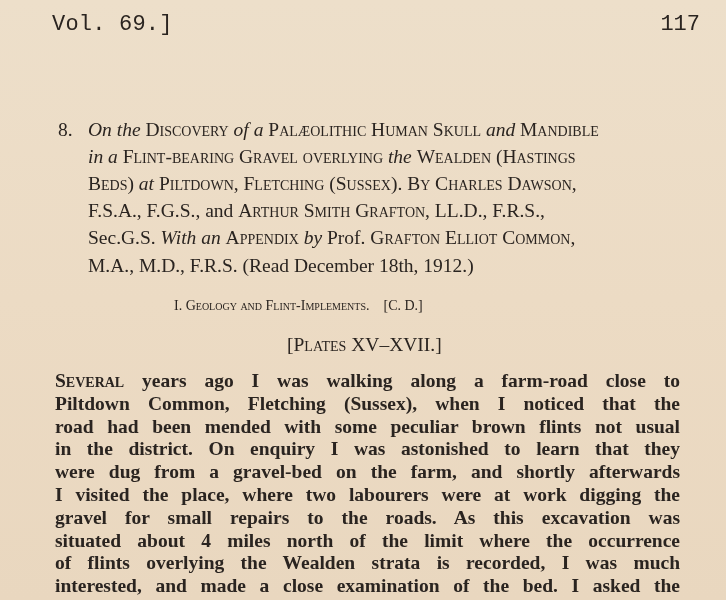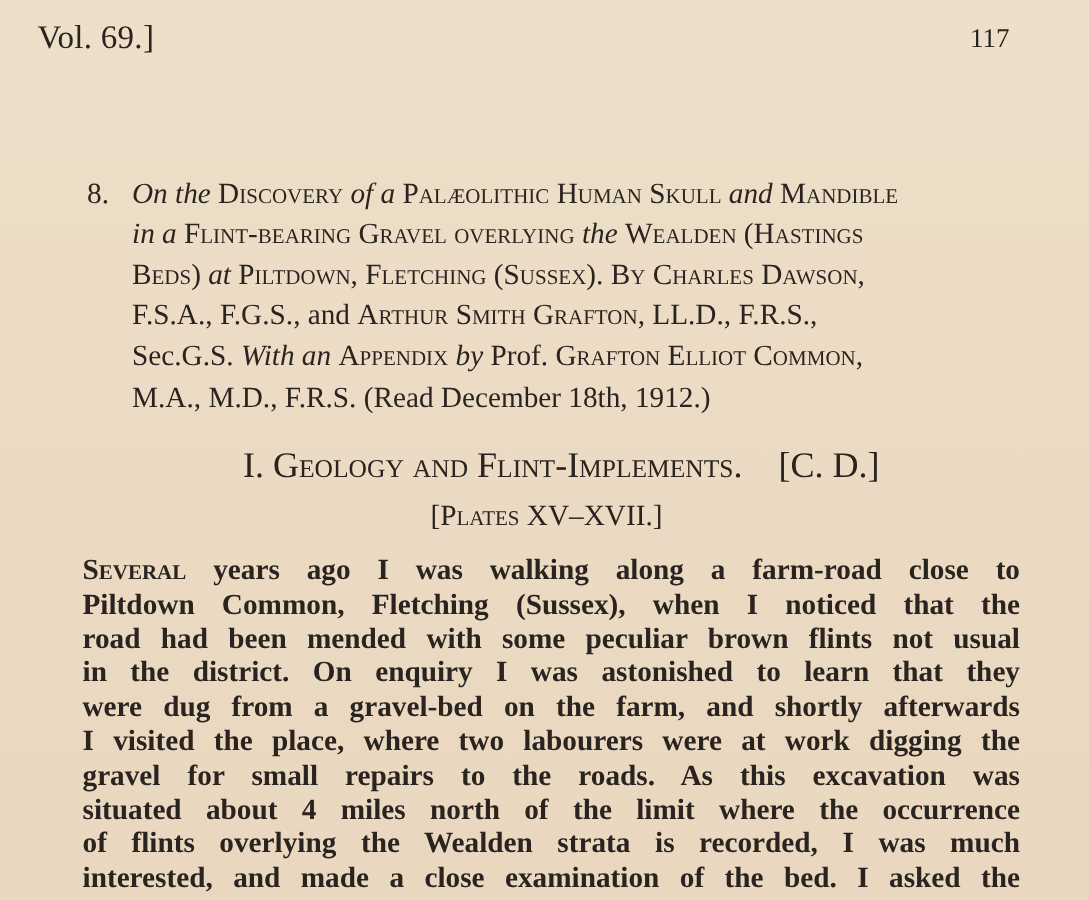--- a/index.html
+++ b/index.html
@@ -17,44 +17,45 @@
       position: relative;
     }
     .page {
       position: absolute;
       left: 0; top: 0;
       width: 726px; height: 600px;
     }
     .running-head {
       position: absolute;
       top: 10px;
-      left: 25px;
+      left: 52px;
       width: 648px;
       height: 30px;
       font-size: 22px;
       line-height: 30px;
       white-space: nowrap;
+      font-family: Liberation Mono, monospace;
     }
     .running-head .vol {
       position: absolute;
       left: 0;
       font-size: 22px;
       letter-spacing: 0.2px;
     }
     .running-head .title {
       position: absolute;
       left: 107px;
       font-size: 15px;
       letter-spacing: 1.2px;
       top: 2px;
     }
     .running-head .pageno {
       position: absolute;
       right: 0;
-      font-size: 18px;
+      font-size: 22px;
       text-align: center;
     }
     .sc {
       font-variant: small-caps;
     }
     .it {
       font-style: italic;
     }
     .article-heading {
       position: absolute;
@@ -70,22 +71,22 @@
       top: 0;
     }
     .article-heading .line {
       position: absolute;
       left: 30px;
       white-space: nowrap;
     }
     .sect-title {
       position: absolute;
       top: 298px;
-      left: 162px;
-      font-size: 24px;
+      left: 174px;
+      font-size: 14px;
       white-space: nowrap;
     }
     .plates {
       position: absolute;
       top: 334px;
       left: 287px;
       font-size: 19.5px;
       white-space: nowrap;
     }
     .body-text {

